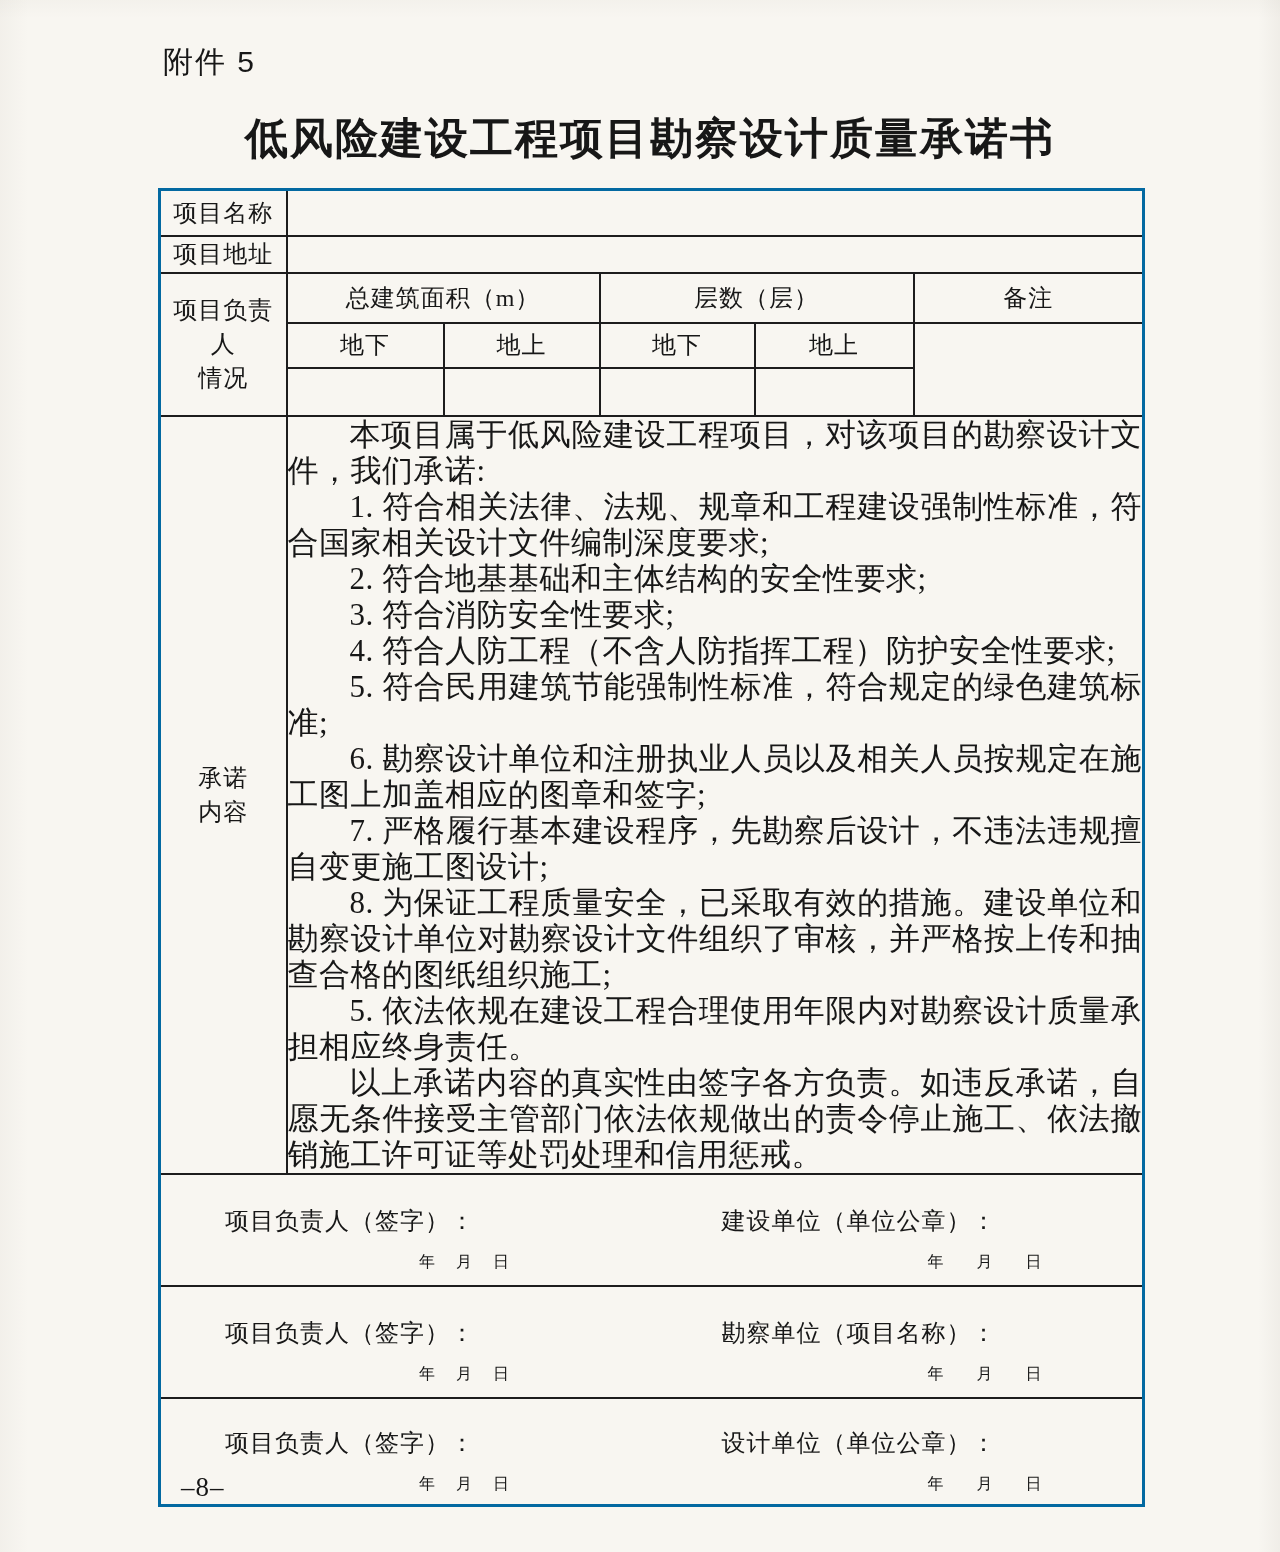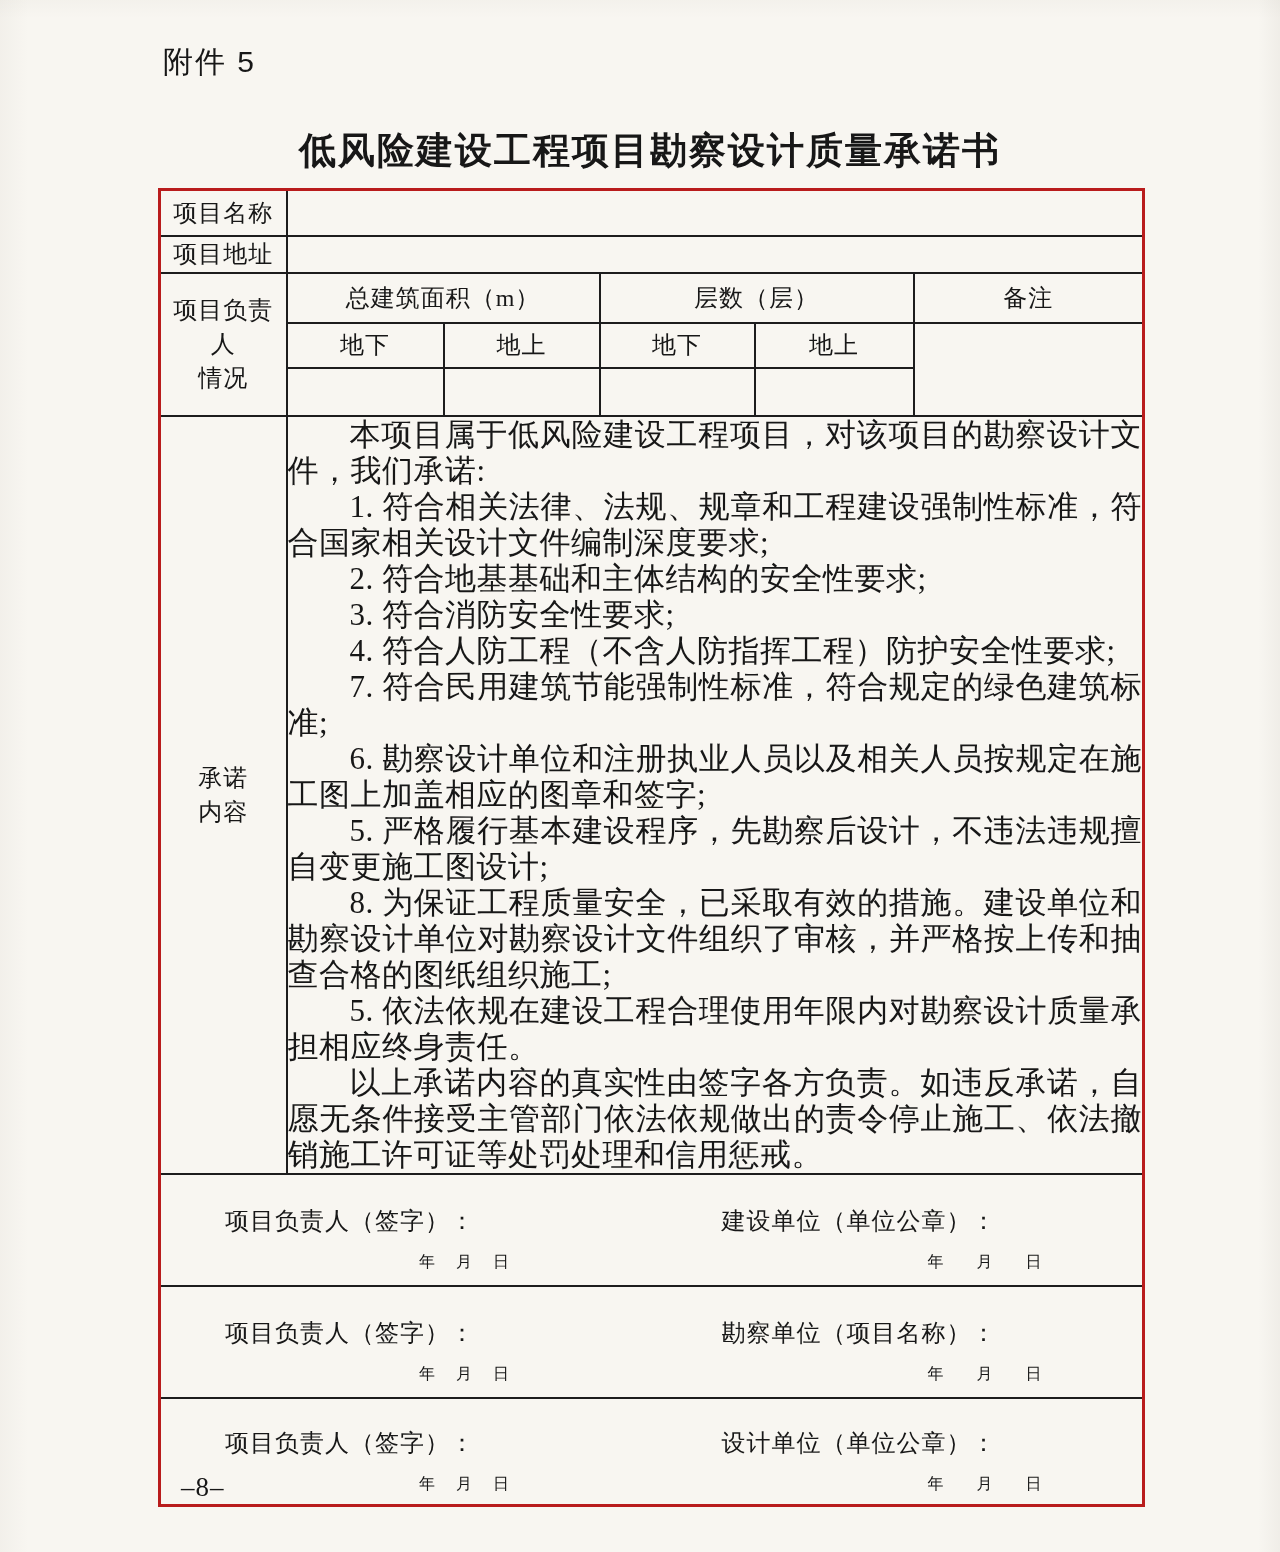--- a/index.html
+++ b/index.html
@@ -19,26 +19,26 @@
   }
   .attachment{
     position:absolute;left:163px;top:42px;
     font-family:"Liberation Sans","DejaVu Sans",sans-serif;
     font-size:30px;font-weight:500;letter-spacing:2px;white-space:nowrap;
   }
   .title{
     position:absolute;left:158px;top:110px;width:984px;
     text-align:center;
     font-family:"Liberation Sans","DejaVu Sans",sans-serif;
-    font-weight:bold;font-size:37px;letter-spacing:2px;white-space:nowrap;margin-top:16px;
+    font-weight:bold;font-size:43px;letter-spacing:2px;white-space:nowrap;
   }
   table.form{
     position:absolute;left:158px;top:188px;width:984px;
     border-collapse:collapse;table-layout:fixed;
-    border:3px solid #b91c1c;
+    border:3px solid #0369a1;
   }
   table.form td{
     border:2px solid #1d1d1d;
     font-size:24px;line-height:34px;
     padding:0;vertical-align:middle;
     overflow:hidden;
   }
   .r1{height:46px}.r2{height:37px}
   .r3a{height:50px}.r3b{height:45px}.r3c{height:48px}
   .r4{height:687px}
@@ -117,23 +117,23 @@
 
   <tr class="r4">
     <td class="lab-multi">承诺
 内容</td>
     <td class="commit" colspan="5">
       <p>本项目属于低风险建设工程项目，对该项目的勘察设计文件，我们承诺:</p>
       <p>1. 符合相关法律、法规、规章和工程建设强制性标准，符合国家相关设计文件编制深度要求;</p>
       <p>2. 符合地基基础和主体结构的安全性要求;</p>
       <p>3. 符合消防安全性要求;</p>
       <p>4. 符合人防工程（不含人防指挥工程）防护安全性要求;</p>
-      <p>7. 符合民用建筑节能强制性标准，符合规定的绿色建筑标准;</p>
+      <p>5. 符合民用建筑节能强制性标准，符合规定的绿色建筑标准;</p>
       <p>6. 勘察设计单位和注册执业人员以及相关人员按规定在施工图上加盖相应的图章和签字;</p>
-      <p>5. 严格履行基本建设程序，先勘察后设计，不违法违规擅自变更施工图设计;</p>
+      <p>7. 严格履行基本建设程序，先勘察后设计，不违法违规擅自变更施工图设计;</p>
       <p>8. 为保证工程质量安全，已采取有效的措施。建设单位和勘察设计单位对勘察设计文件组织了审核，并严格按上传和抽查合格的图纸组织施工;</p>
       <p>5. 依法依规在建设工程合理使用年限内对勘察设计质量承担相应终身责任。</p>
       <p>以上承诺内容的真实性由签字各方负责。如违反承诺，自愿无条件接受主管部门依法依规做出的责令停止施工、依法撤销施工许可证等处罚处理和信用惩戒。</p>
     </td>
   </tr>
 
   <tr class="rsig1">
     <td class="sig" colspan="6">
       <div class="sig-grid">
         <div>

